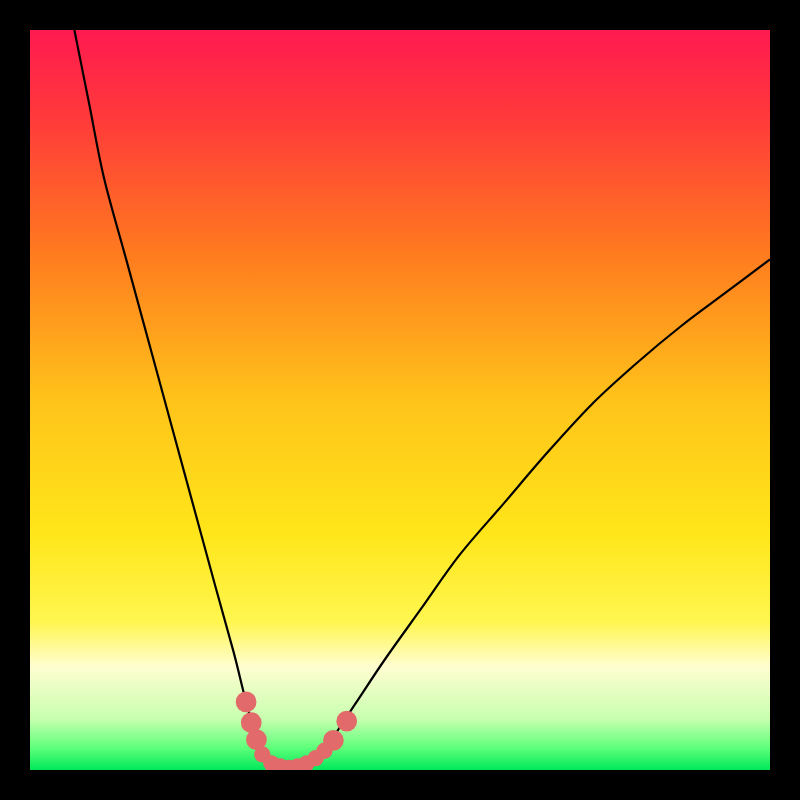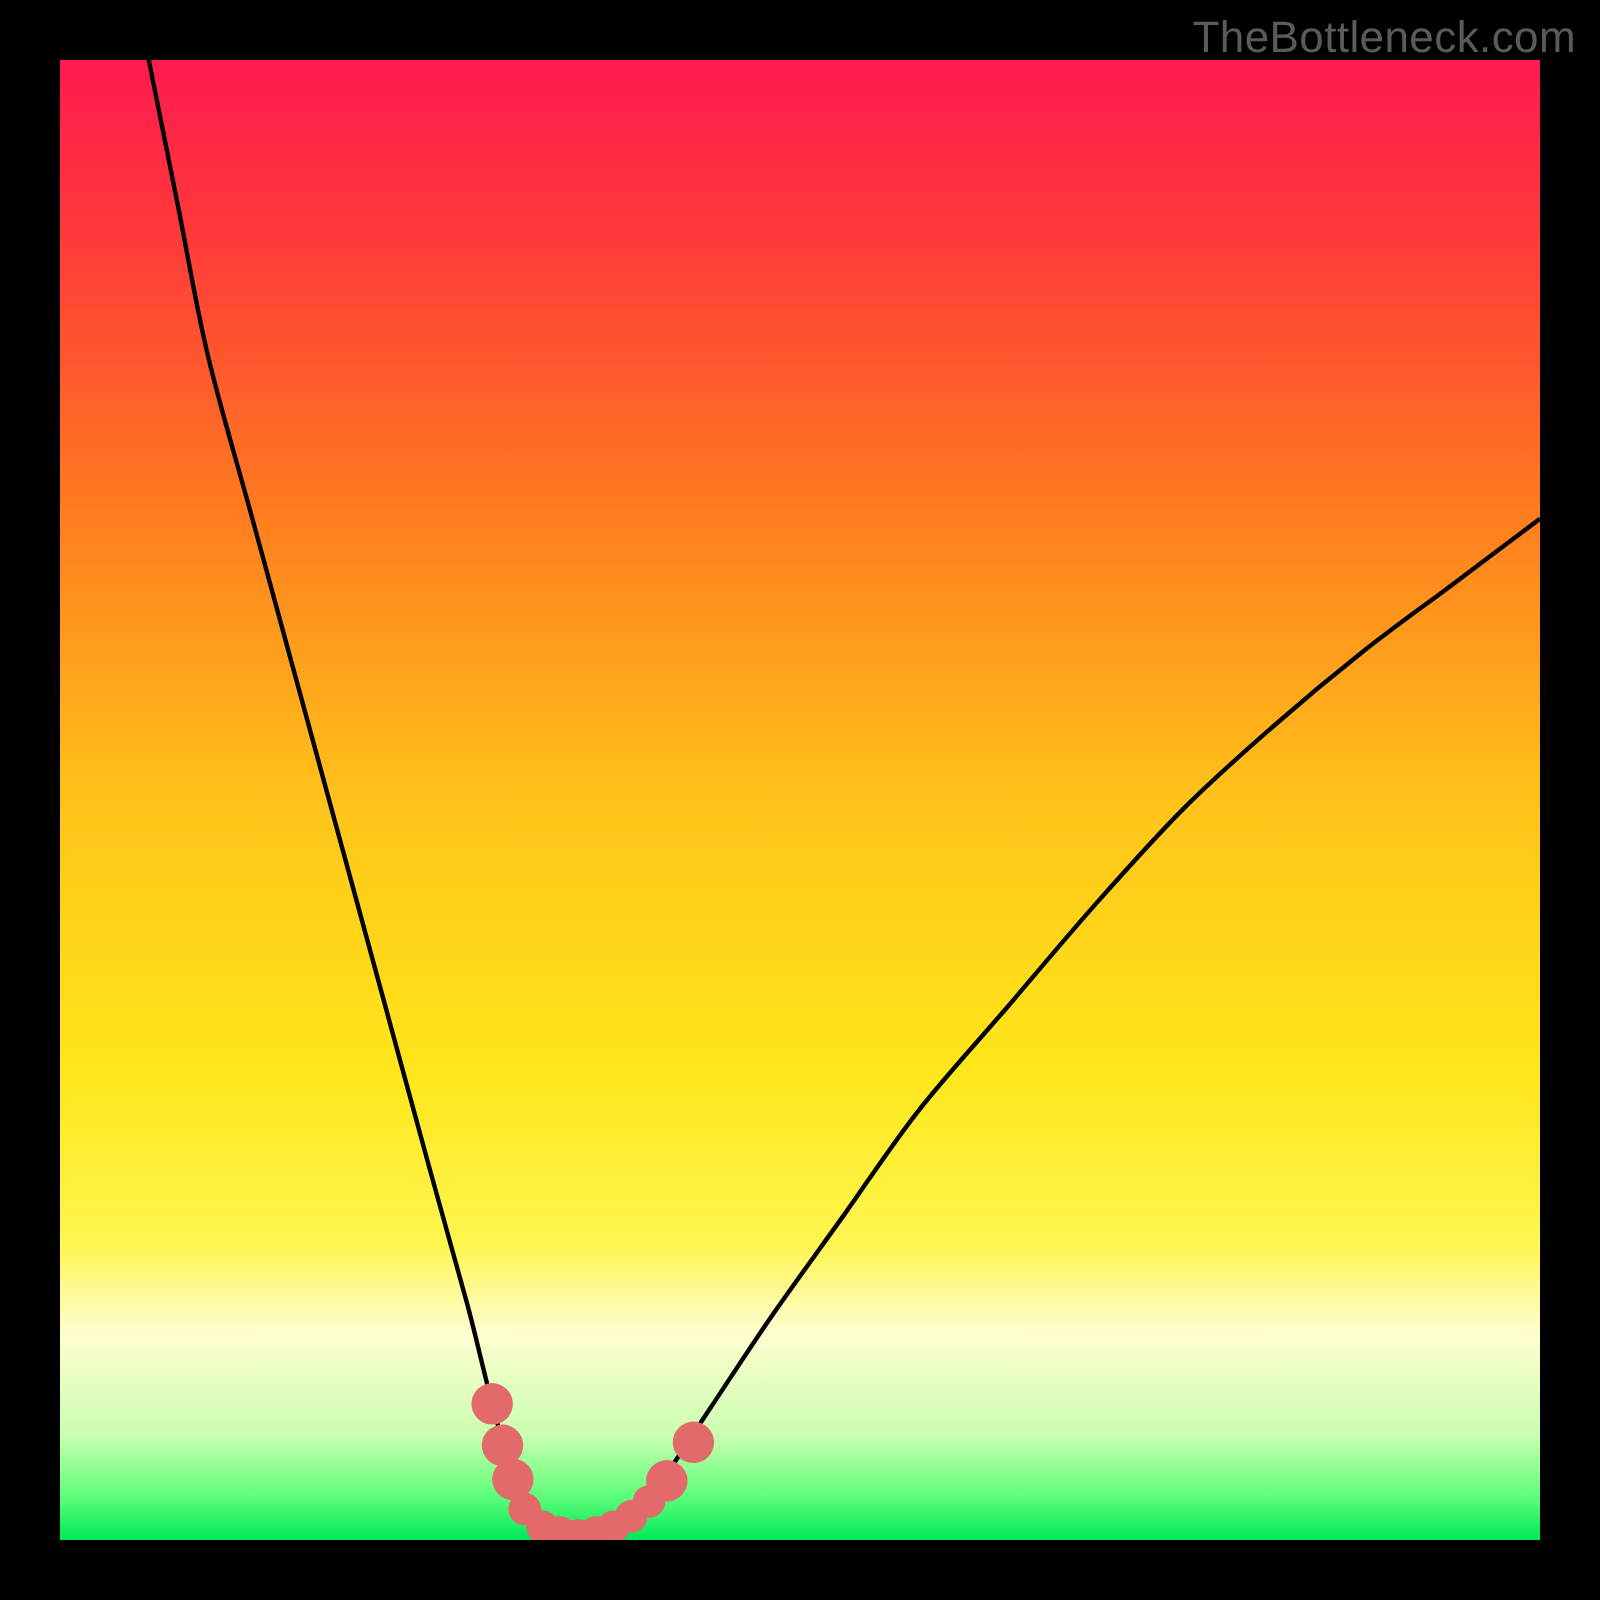--- a/index.html
+++ b/index.html
@@ -37,21 +37,20 @@
     letter-spacing: 0.2px;
   }
   svg {
     display: block;
   }
 </style>
 </head>
 <body>
 
 <div class="frame">
-  <div class="watermark">TheBottleneck.com</div>
   <div class="plot-area">
     <svg id="chart-svg" width="740" height="740" viewBox="0 0 740 740">
       <defs>
         <linearGradient id="bg-grad" x1="0" y1="0" x2="0" y2="1">
             <stop offset="0%" stop-color="#ff1a50"></stop>
             <stop offset="12%" stop-color="#ff3a3a"></stop>
             <stop offset="30%" stop-color="#ff7a1f"></stop>
             <stop offset="50%" stop-color="#ffc31a"></stop>
             <stop offset="68%" stop-color="#ffe61a"></stop>
             <stop offset="80%" stop-color="#fff650"></stop>

